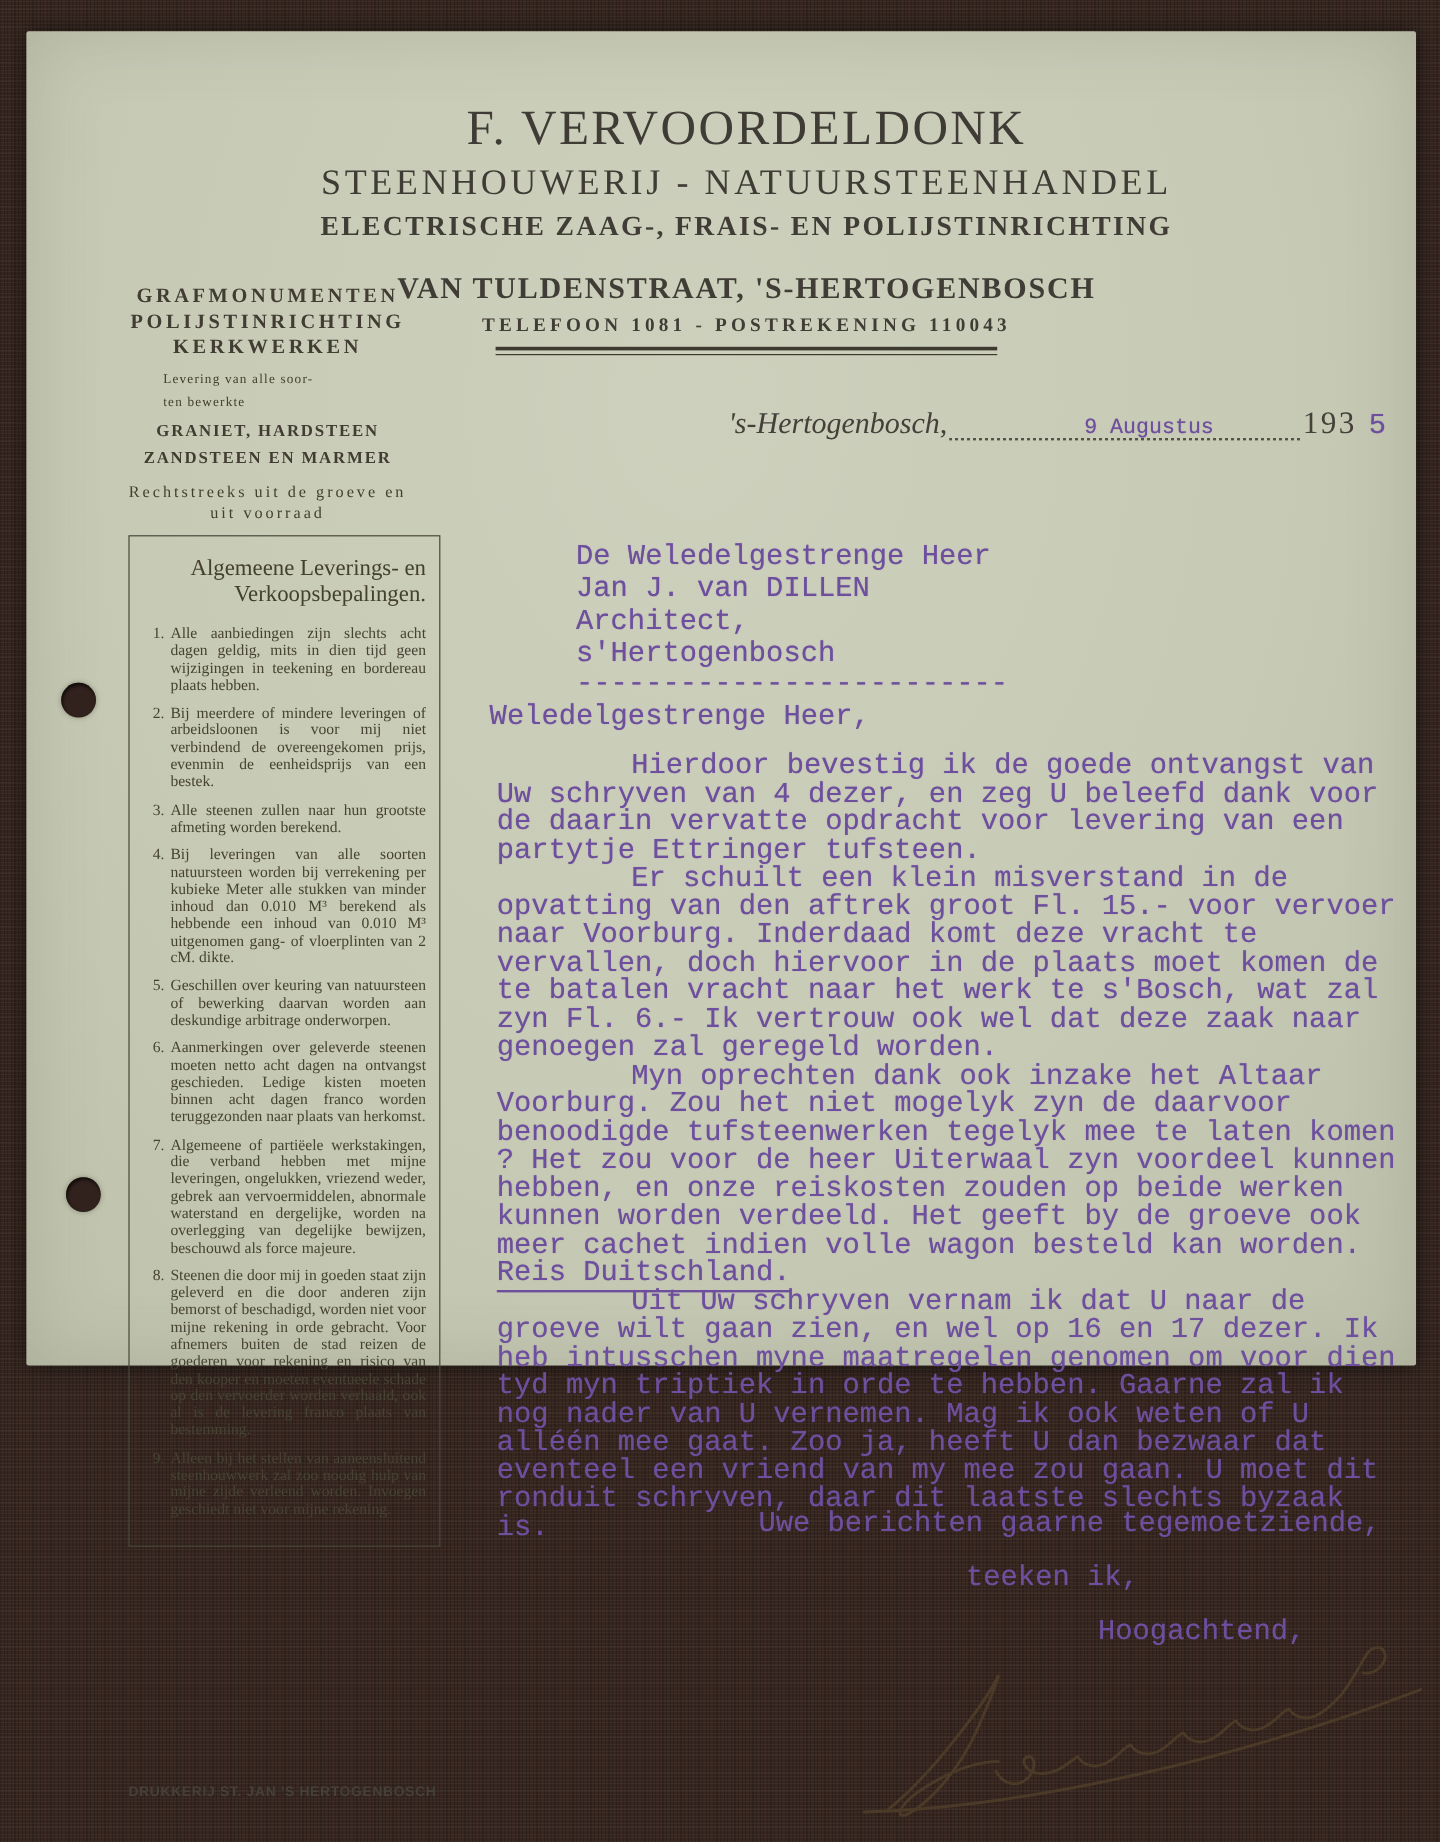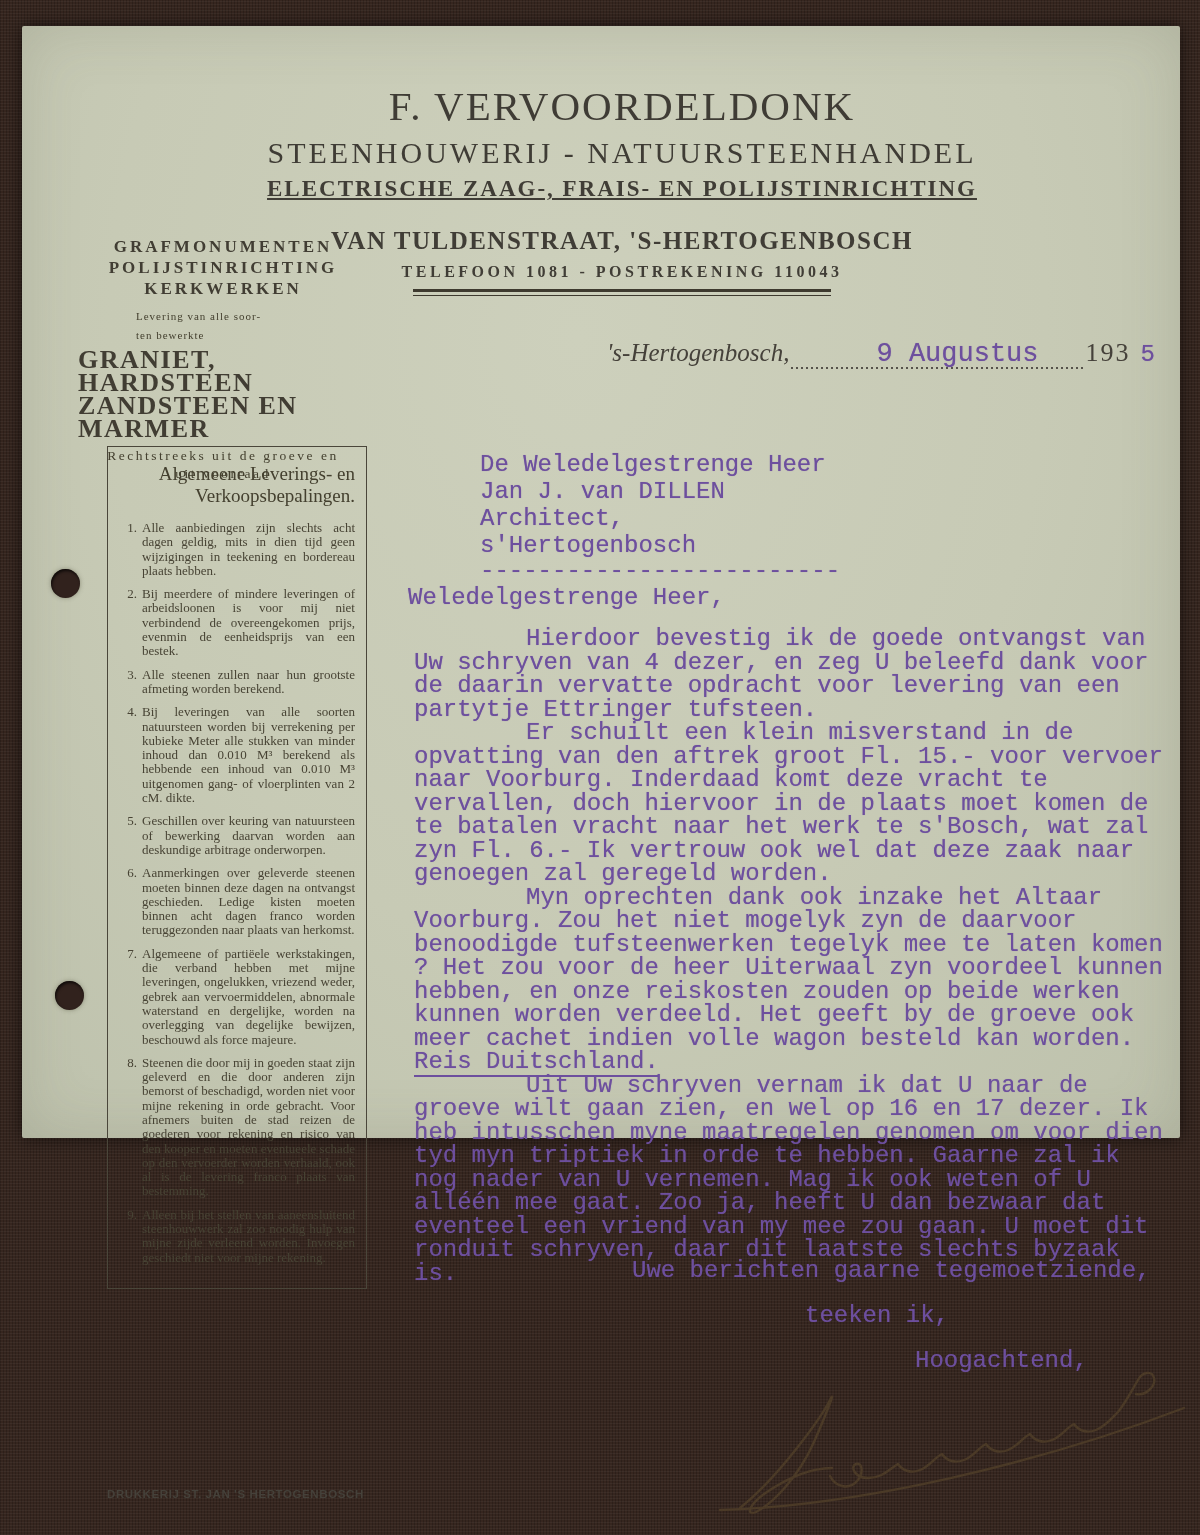--- a/index.html
+++ b/index.html
@@ -17,29 +17,29 @@
     box-shadow:0 0 18px rgba(0,0,0,0.55), inset 0 0 60px rgba(90,90,70,0.18);
     border-radius:2px;
   }
   .hole{position:absolute;width:29px;height:29px;border-radius:50%;
     background:#31221d;box-shadow:inset 1px 2px 3px rgba(0,0,0,0.7),0 0 4px rgba(80,80,60,0.5);}
   .hole-1{left:29px;top:543px;}
   .hole-2{left:33px;top:955px;}
   .letterhead{position:absolute;left:160px;top:56px;width:880px;text-align:center;}
   .lh-name{font-size:41px;letter-spacing:2px;color:#3f3c35;font-weight:normal;}
   .lh-trade{font-size:30px;letter-spacing:3px;margin-top:6px;color:#3f3c35;}
-  .lh-fac{font-size:23px;letter-spacing:2px;font-weight:bold;margin-top:6px;color:#403d36;text-decoration:underline;}
+  .lh-fac{font-size:23px;letter-spacing:2px;font-weight:bold;margin-top:6px;color:#403d36;}
   .lh-addr{font-size:25px;letter-spacing:1.5px;font-weight:bold;margin-top:25px;color:#403d36;}
   .lh-phone{font-size:16px;letter-spacing:3.5px;font-weight:bold;margin-top:8px;color:#403d36;}
   .lh-rule{margin:8px auto 0 auto;width:418px;border-top:3px solid #3e3a2f;border-bottom:1.5px solid #3e3a2f;height:3px;}
 
   .sidebar{position:absolute;left:56px;top:210px;width:290px;}
   .sb-services{font-size:17px;font-weight:bold;letter-spacing:3px;text-align:center;line-height:21px;color:#413d33;}
   .sb-supply{font-size:11px;margin:8px 0 2px 58px;line-height:19px;letter-spacing:1px;color:#44402f;}
-  .sb-materials{font-size:26px;font-weight:bold;letter-spacing:1.5px;text-align:left;line-height:23px;margin-top:3px;color:#413d33;}
+  .sb-materials{font-size:14px;font-weight:bold;letter-spacing:1.5px;text-align:center;line-height:23px;margin-top:3px;color:#413d33;}
   .sb-stock{font-size:13.5px;letter-spacing:2.5px;text-align:center;line-height:18px;margin-top:7px;color:#44402f;}
 
   .terms-box{
     position:absolute;left:85px;top:420px;width:260px;box-sizing:border-box;
     border:1.6px solid #4a463a;padding:16px 11px 14px 12px;background:transparent;
   }
   .terms-title{font-size:19px;text-align:right;line-height:22px;color:#44402f;margin-bottom:14px;}
   .term{display:flex;margin-bottom:9px;font-size:13px;line-height:14.3px;color:#474334;}
   .term .num{flex:0 0 22px;text-align:right;padding-right:5px;box-sizing:border-box;}
   .term .txt{flex:1;text-align:justify;}
@@ -47,21 +47,21 @@
     font-size:11.5px;font-weight:bold;letter-spacing:0.6px;color:#45413a;}
 
   
   .typed{font-family:"Liberation Mono","DejaVu Sans Mono",monospace;color:#6d4f9e;
     text-shadow:0 0 0.7px rgba(109,79,158,0.65);}
 
   .dateline{position:absolute;left:585px;top:312px;width:548px;display:flex;align-items:baseline;}
   .dl-city{font-style:italic;font-size:25px;color:#45413a;}
   .dl-leader{flex:1;margin:0 2px;text-align:center;
     background:repeating-linear-gradient(90deg,#55524a 0 2px,transparent 2px 5px) left bottom/100% 2px no-repeat;}
-  .dl-typed{font-size:27px;margin-left:40px;}
+  .dl-typed{font-size:18px;margin-left:40px;}
   .dl-year{font-size:26px;color:#45413a;letter-spacing:2px;}
   .dl-year-typed{font-size:24px;margin-left:10px;}
 
   .recipient{position:absolute;left:458px;top:425px;font-size:24px;line-height:27px;}
   .recipient .divider{letter-spacing:0;line-height:24px;}
 
   .salutation{position:absolute;left:386px;top:558px;font-size:24px;}
 
   .letter-body{position:absolute;left:392px;top:601px;width:750px;font-size:24px;line-height:23.5px;}
   .letter-body p{margin:0;text-indent:112px;}
@@ -132,21 +132,21 @@
     <div class="term">
         <span class="num">4.</span>
         <span class="txt">Bij leveringen van alle soorten natuursteen worden bij verrekening per kubieke Meter alle stukken van minder inhoud dan 0.010 M³ berekend als hebbende een inhoud van 0.010 M³ uitgenomen gang- of vloerplinten van 2 cM. dikte.</span>
       </div>
     <div class="term">
         <span class="num">5.</span>
         <span class="txt">Geschillen over keuring van natuursteen of bewerking daarvan worden aan deskundige arbitrage onderworpen.</span>
       </div>
     <div class="term">
         <span class="num">6.</span>
-        <span class="txt">Aanmerkingen over geleverde steenen moeten binnen deze dagen na ontvangst geschieden. Ledige kisten moeten binnen acht dagen franco worden teruggezonden naar plaats van herkomst.</span>
+        <span class="txt">Aanmerkingen over geleverde steenen moeten netto acht dagen na ontvangst geschieden. Ledige kisten moeten binnen acht dagen franco worden teruggezonden naar plaats van herkomst.</span>
       </div>
     <div class="term">
         <span class="num">7.</span>
         <span class="txt">Algemeene of partiëele werkstakingen, die verband hebben met mijne leveringen, ongelukken, vriezend weder, gebrek aan vervoermiddelen, abnormale waterstand en dergelijke, worden na overlegging van degelijke bewijzen, beschouwd als force majeure.</span>
       </div>
     <div class="term">
         <span class="num">8.</span>
         <span class="txt">Steenen die door mij in goeden staat zijn geleverd en die door anderen zijn bemorst of beschadigd, worden niet voor mijne rekening in orde gebracht. Voor afnemers buiten de stad reizen de goederen voor rekening en risico van den kooper en moeten eventueele schade op den vervoerder worden verhaald, ook al is de levering franco plaats van bestemming.</span>
       </div>
     <div class="term">

